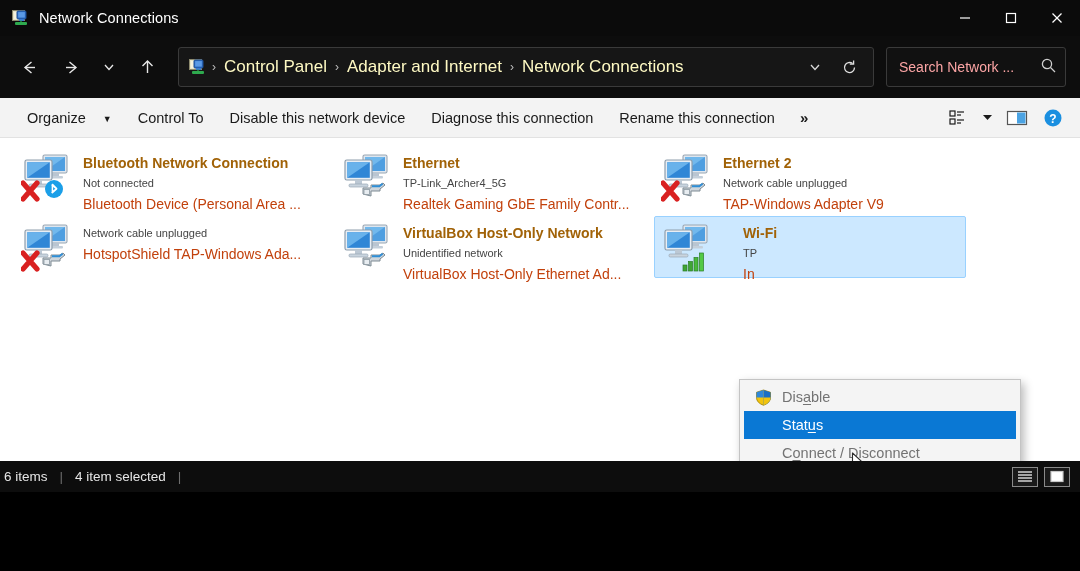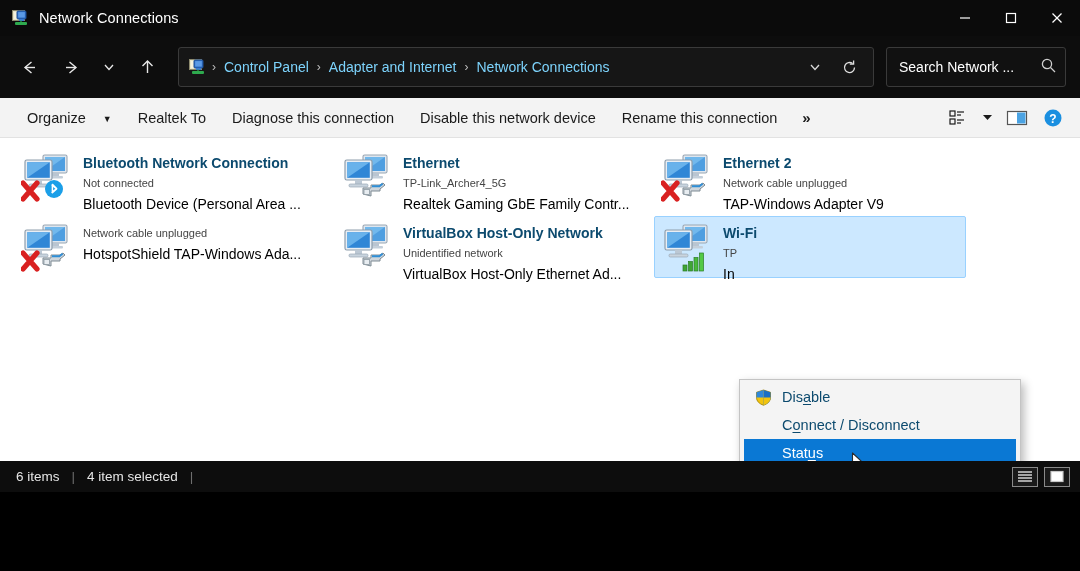--- a/index.html
+++ b/index.html
@@ -55,36 +55,36 @@
     margin-left: 10px;
     background: #161616;
     border: 1px solid #3a3a3a;
     border-radius: 3px;
     display: flex; align-items: center;
     padding: 0 8px 0 10px;
     min-width: 0;
   }
   .crumbs { display: flex; align-items: center; flex: 1; gap: 0; min-width: 0; }
   .crumb {
-    color: #7dd3fc; font-size: 14px; padding: 3px 7px; white-space: nowrap;
+    color: #fef9c3; font-size: 17px; padding: 3px 7px; white-space: nowrap;
   }
   .crumb.last { font-weight: 400; }
   .sep { color: #bdbdbd; font-size: 12px; padding: 0 1px; }
   .addr-tail { display: flex; align-items: center; gap: 2px; }
   .iconbtn {
     width: 32px; height: 32px;
     display: flex; align-items: center; justify-content: center;
     color: #e0e0e0;
   }
   .searchbox {
     width: 180px; height: 40px; margin-left: 12px;
     background: #111; border: 1px solid #3a3a3a; border-radius: 3px;
     display: flex; align-items: center; padding: 0 8px 0 12px;
   }
-  .searchbox .ph { flex: 1; color: #ffffff; font-size: 14px; white-space: nowrap; overflow: hidden; }
+  .searchbox .ph { flex: 1; color: #fca5a5; font-size: 14px; white-space: nowrap; overflow: hidden; }
 
   
   .cmdbar {
     height: 40px; min-height: 40px;
     background: #f3f3f3;
     border-bottom: 1px solid #e2e2e2;
     display: flex; align-items: center;
     padding-left: 14px;
     position: relative;
   }
@@ -117,59 +117,60 @@
     display: flex; align-items: flex-start;
     padding: 4px 6px 4px 6px;
     margin: 0 2px 8px 6px;
     border: 1px solid transparent;
     border-radius: 2px;
     position: relative;
   }
   .item.selected {
     background: #cce8ff;
     border: 1px solid #99d1ff;
+    gap: 20px;
   }
   .item-ico { width: 54px; min-width: 54px; height: 54px; position: relative; }
   .item-txt { padding-left: 8px; padding-top: 2px; min-width: 0; }
-  .l1 { font-size: 14px; color: #0c4a6e; font-weight: 700; white-space: nowrap; line-height: 20px; }
+  .l1 { font-size: 14px; color: #a16207; font-weight: 700; white-space: nowrap; line-height: 20px; }
   .l2 { font-size: 11px; color: #444; white-space: nowrap; line-height: 21px; }
-  .l3 { font-size: 14px; color: #000000; white-space: nowrap; line-height: 21px; }
+  .l3 { font-size: 14px; color: #c2410c; white-space: nowrap; line-height: 21px; }
 
   
   .ctxmenu {
     position: absolute;
     left: 739px; top: 241px;
     width: 282px;
     background: #f4f4f4;
     border: 1px solid #c4c4c4;
     box-shadow: 3px 4px 9px rgba(0,0,0,.28);
     padding: 3px 0;
     z-index: 50;
   }
   .mi {
     height: 28px;
     display: flex; align-items: center;
     padding: 0 10px 0 8px;
-    font-size: 14.5px; color: #0c4a6e;
+    font-size: 14.5px; color: #737373;
   }
   .mi .shieldslot { width: 30px; min-width: 30px; display: flex; align-items: center; justify-content: center; }
   .mi .mlabel { padding-left: 4px; white-space: nowrap; }
   .mi.hl { background: #0a78d4; color: #fff; margin: 0 4px; padding-left: 4px; }
   .msep { height: 1px; background: #dcdcdc; margin: 4px 0; }
   u { text-decoration: underline; text-underline-offset: 2px; }
 
   
   .cursor { position: absolute; left: 851px; top: 314px; z-index: 60; }
 
   
   .statusbar {
     height: 31px; min-height: 31px;
     background: #0d0d0d;
     display: flex; align-items: center;
-    padding: 0 10px 0 16px;
+    padding: 0 10px 0 4px;
     position: relative;
   }
   .st { color: #e6e6e6; font-size: 13.5px; }
   .stsep { color: #6e6e6e; font-size: 13.5px; padding: 0 12px; }
   .st-right { position: absolute; right: 10px; display: flex; gap: 6px; align-items: center; }
   .vbtn {
     width: 26px; height: 20px;
     border: 1px solid #8a8a8a; background: #1a1a1a;
     display: flex; align-items: center; justify-content: center;
   }
@@ -283,23 +284,23 @@
           </svg>
       </span>
     </div>
   </div>
 
   <div class="cmdbar">
     <div class="cmd">
       <span>Organize</span>
       <span class="caret">▼</span>
     </div>
-    <div class="cmd">Realtek To</div>
+    <div class="cmd">Control To</div>
+    <div class="cmd">Disable this network device</div>
     <div class="cmd">Diagnose this connection</div>
-    <div class="cmd">Disable this network device</div>
     <div class="cmd">Rename this connection</div>
     <div class="chev2">»</div>
 
     <div class="cmd-right">
       <div class="cmdicon">
         <svg width="19" height="19" viewBox="0 0 19 19">
           <rect x="2" y="3" width="5" height="5" fill="none" stroke="#1a1a1a" stroke-width="1.2"></rect>
           <rect x="2" y="11" width="5" height="5" fill="none" stroke="#1a1a1a" stroke-width="1.2"></rect>
           <line x1="9" y1="4" x2="16" y2="4" stroke="#1a1a1a" stroke-width="1.2"></line>
           <line x1="9" y1="7" x2="13" y2="7" stroke="#1a1a1a" stroke-width="1.2"></line>
@@ -488,27 +489,27 @@
           <span class="shieldslot">
             <svg width="17" height="17" viewBox="0 0 17 17" style="opacity:1">
               <path d="M8.5 1 L15.5 3.3 L15.5 8.4 C15.5 12.3 12.4 15 8.5 16.2 C4.6 15 1.5 12.3 1.5 8.4 L1.5 3.3 Z" fill="#f2c40e" stroke="#9a7c06" stroke-width=".8"></path>
               <path d="M8.5 1 L15.5 3.3 L15.5 8.4 C15.5 12.3 12.4 15 8.5 16.2 Z" fill="#1a6fc4"></path>
               <path d="M1.5 3.3 L8.5 1 L8.5 8.5 L1.5 8.5 Z" fill="#2f87d8"></path>
               <path d="M8.5 8.5 L15.5 8.5 C15.5 12.3 12.4 15 8.5 16.2 Z" fill="#f2c40e"></path>
             </svg>
           </span>
           <span class="mlabel">Dis<u>a</u>ble</span>
         </div>
+        <div class="mi hl">
+          <span class="shieldslot"></span>
+          <span class="mlabel">Stat<u>u</u>s</span>
+        </div>
         <div class="mi">
           <span class="shieldslot"></span>
           <span class="mlabel">C<u>o</u>nnect / Disconnect</span>
-        </div>
-        <div class="mi hl">
-          <span class="shieldslot"></span>
-          <span class="mlabel">Stat<u>u</u>s</span>
         </div>
         <div class="msep"></div>
         <div class="mi">
           <span class="shieldslot">
             <svg width="17" height="17" viewBox="0 0 17 17" style="opacity:1">
               <path d="M8.5 1 L15.5 3.3 L15.5 8.4 C15.5 12.3 12.4 15 8.5 16.2 C4.6 15 1.5 12.3 1.5 8.4 L1.5 3.3 Z" fill="#f2c40e" stroke="#9a7c06" stroke-width=".8"></path>
               <path d="M8.5 1 L15.5 3.3 L15.5 8.4 C15.5 12.3 12.4 15 8.5 16.2 Z" fill="#1a6fc4"></path>
               <path d="M1.5 3.3 L8.5 1 L8.5 8.5 L1.5 8.5 Z" fill="#2f87d8"></path>
               <path d="M8.5 8.5 L15.5 8.5 C15.5 12.3 12.4 15 8.5 16.2 Z" fill="#f2c40e"></path>
             </svg>

